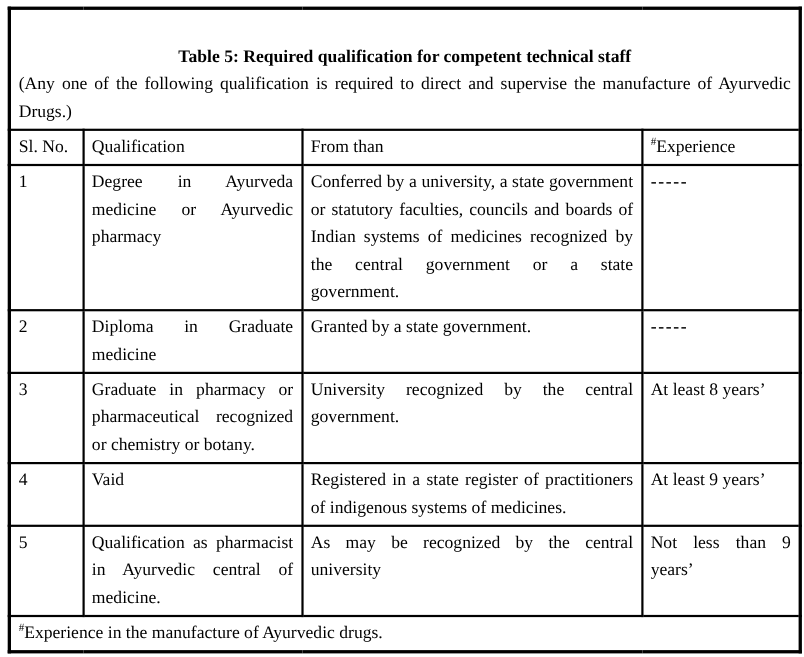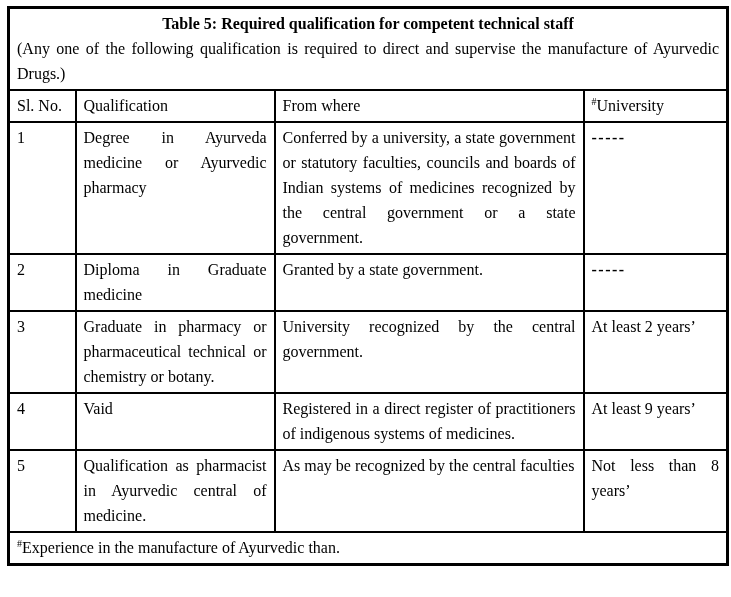--- a/index.html
+++ b/index.html
@@ -24,20 +24,21 @@
     vertical-align: top;
     font-size: 16px;
     line-height: 25px;
     padding: 2px 7px 3px 7px;
     word-wrap: break-word;
   }
   td.title-cell { padding: 3px 9px 3px 9px; }
   .tbl-title {
     text-align: center;
     font-weight: bold;
+    margin-top: 28px;
   }
   .tbl-subtitle {
     text-align: justify;
   }
   td.c1 { text-align: left; }
   td.c2 { text-align: justify; }
   td.c3 { text-align: justify; }
   td.c4 { text-align: justify; }
   td.dashes { font-weight: bold; letter-spacing: 1.5px; }
   sup.marker {
@@ -61,57 +62,57 @@
       <tr>
         <td colspan="4" class="title-cell">
           <div class="tbl-title">Table 5: Required qualification for competent technical staff</div>
           <div class="tbl-subtitle">(Any one of the following qualification is required to direct and supervise the manufacture of Ayurvedic Drugs.)</div>
         </td>
       </tr>
 
       <tr>
         <td class="c1">Sl. No.</td>
         <td class="c1">Qualification</td>
-        <td class="c1">From where</td>
-        <td class="c1"><sup class="marker">#</sup><span>University</span></td>
+        <td class="c1">From than</td>
+        <td class="c1"><sup class="marker">#</sup><span>Experience</span></td>
       </tr>
 
       <tr>
         <td class="c1">1</td>
         <td class="c2">Degree in Ayurveda medicine or Ayurvedic pharmacy</td>
         <td class="c3">Conferred by a university, a state government or statutory faculties, councils and boards of Indian systems of medicines recognized by the central government or a state government.</td>
         <td class="c4 dashes">-----</td>
       </tr>
 
       <tr>
         <td class="c1">2</td>
         <td class="c2">Diploma in Graduate medicine</td>
         <td class="c3">Granted by a state government.</td>
         <td class="c4 dashes">-----</td>
       </tr>
 
       <tr>
         <td class="c1">3</td>
-        <td class="c2">Graduate in pharmacy or pharmaceutical technical or chemistry or botany.</td>
+        <td class="c2">Graduate in pharmacy or pharmaceutical recognized or chemistry or botany.</td>
         <td class="c3">University recognized by the central government.</td>
-        <td class="c4">At least 2 years’</td>
+        <td class="c4">At least 8 years’</td>
       </tr>
 
       <tr>
         <td class="c1">4</td>
         <td class="c2">Vaid</td>
-        <td class="c3">Registered in a direct register of practitioners of indigenous systems of medicines.</td>
+        <td class="c3">Registered in a state register of practitioners of indigenous systems of medicines.</td>
         <td class="c4">At least 9 years’</td>
       </tr>
 
       <tr>
         <td class="c1">5</td>
         <td class="c2">Qualification as pharmacist in Ayurvedic central of medicine.</td>
-        <td class="c3">As may be recognized by the central faculties</td>
-        <td class="c4">Not less than 8 years’</td>
+        <td class="c3">As may be recognized by the central university</td>
+        <td class="c4">Not less than 9 years’</td>
       </tr>
 
       <tr>
-        <td colspan="4"><sup class="marker">#</sup><span>Experience in the manufacture of Ayurvedic than.</span></td>
+        <td colspan="4"><sup class="marker">#</sup><span>Experience in the manufacture of Ayurvedic drugs.</span></td>
       </tr>
     </tbody>
   </table>
 </div>
 
 </body></html>

